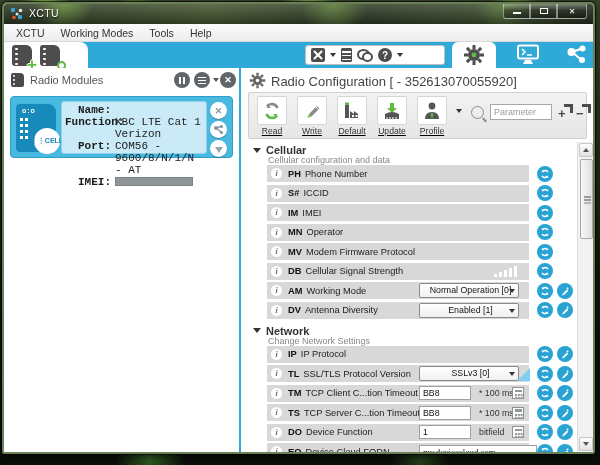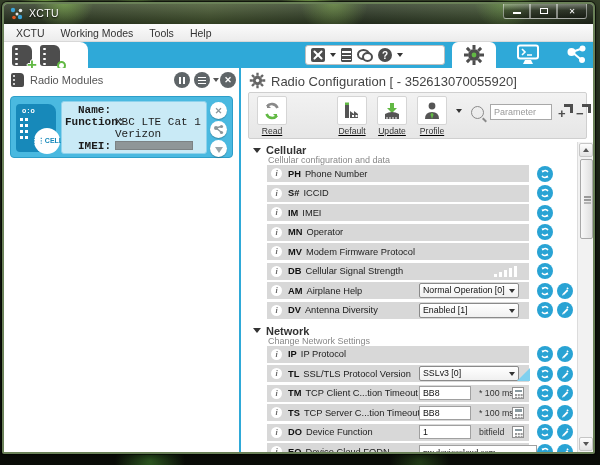--- a/index.html
+++ b/index.html
@@ -153,21 +153,21 @@
   .sec-title { position:absolute; left:12px; display:flex; align-items:center; gap:5px; font-size:11px; font-weight:bold; color:#333; }
   .sec-arrow { width:0; height:0; border-left:4px solid transparent; border-right:4px solid transparent; border-top:5px solid #333; }
   .sec-desc { position:absolute; left:27px; font-size:9px; color:#888; }
   .cfgrow { position:absolute; left:26px; width:320px; height:17px; }
   .rowbg { position:absolute; left:0; top:0; width:262px; height:17px; background:#d8d8d8; display:flex; align-items:center; padding-left:4px; }
   .info-ico { width:11px; height:11px; border-radius:50%; background:#fff; color:#666; font:italic bold 8px "Liberation Serif",serif;
     display:flex; align-items:center; justify-content:center; flex:none; }
   .p-code { font-size:9.3px; font-weight:bold; color:#111; margin-left:6px; white-space:nowrap; }
   .p-label { font-size:9.3px; color:#222; margin-left:4px; white-space:nowrap; }
   .fakesel { position:absolute; left:152px; top:1px; width:100px; height:15px; background:linear-gradient(#fff,#f0f0f0);
-    border:1px solid #8a8a8a; border-radius:2px; font-size:8.8px; color:#111; line-height:13px; padding-left:3px; }
+    border:1px solid #8a8a8a; border-radius:2px; font-size:8.8px; color:#111; line-height:13px; padding-left:3px;text-align:center; }
   .fakesel .caret { position:absolute; right:3px; top:5px; }
   .p-input { position:absolute; left:152px; top:1.5px; width:52px; height:14px; border:1px solid #a0a0a0;
     font-size:8.8px; padding:0 3px; font-family:"Liberation Sans",sans-serif; color:#111; }
   .p-input.wide { width:118px;font-family:Liberation Serif, serif; }
   .p-unit { position:absolute; left:212px; top:3.5px; font-size:8.8px; color:#333; }
   .calc-ico { position:absolute; left:245px; top:2.5px; width:12px; height:12px; background:#fff; border:1px solid #909090; }
   .calc-ico::before { content:""; position:absolute; left:1.5px; top:1.5px; width:7px; height:2.5px; background:#8a9aa0; }
   .calc-ico::after { content:""; position:absolute; left:1.5px; top:6px; width:2px; height:2px; background:#999;
     box-shadow:2.8px 0 #999, 5.6px 0 #999, 0 2.8px #999, 2.8px 2.8px #999, 5.6px 2.8px #999; }
   .signal { position:absolute; right:12px; bottom:3px; display:flex; align-items:flex-end; gap:1.5px; }
@@ -294,20 +294,24 @@
           <span class="cellcircle">⋮⋮CELL</span>
         </div>
         <div id="card-info">
           <div class="cf-row">
               <span class="cf-label">Name:</span>
               <span></span>
             </div>
           <div class="cf-row">
               <span class="cf-label">Function:</span>
               <span>XBC LTE Cat 1 Verizon</span>
+            </div>
+          <div class="cf-row">
+              <span class="cf-label">Port:</span>
+              <span>COM56 - 9600/8/N/1/N - AT</span>
             </div>
           <div class="cf-row">
               <span class="cf-label">IMEI:</span>
               <span class="redacted"></span>
             </div>
         </div>
         <span class="card-btn cbtn-x">✕</span>
         <span class="card-btn cbtn-conn">
           <svg width="11" height="11" viewBox="0 0 11 11">
             <line x1="3" y1="4" x2="8" y2="2.5" stroke="#8a9599" stroke-width="1.4"></line>
@@ -347,20 +351,30 @@
           <div class="tb-ico">
               <svg width="22" height="22" viewBox="0 0 22 22">
             <path d="M16.5 8 A6 6 0 0 0 6 6.5" fill="none" stroke="#8a8a8a" stroke-width="2.6"></path>
             <path d="M6 4 v4 h4 z" fill="#8a8a8a"></path>
             <path d="M5.5 14 A6 6 0 0 0 16 15.5" fill="none" stroke="#62b944" stroke-width="2.6"></path>
             <path d="M16 18 v-4 h-4 z" fill="#62b944"></path>
           </svg>
             </div>
           <div class="tb-label">Read</div>
         </div>
+        <div class="tb-btn" style="left:44px">
+          <div class="tb-ico">
+              <svg width="22" height="22" viewBox="0 0 22 22">
+            <path d="M8 14 L16 6 L18.5 8.5 L10.5 16.5 z" fill="#8a8a8a"></path>
+            <path d="M8 14 L10.5 16.5 L6.5 18 z" fill="#62b944"></path>
+            <line x1="15" y1="7" x2="17.5" y2="9.5" stroke="#fff" stroke-width="1"></line>
+          </svg>
+            </div>
+          <div class="tb-label">Write</div>
+        </div>
         <div class="tb-btn" style="left:84px">
           <div class="tb-ico">
               <svg width="22" height="22" viewBox="0 0 22 22">
             <rect x="4" y="4" width="4" height="14" fill="#555"></rect>
                 <rect x="4" y="2.5" width="4" height="2.5" fill="#62b944"></rect>
             <path d="M9 18 v-7 l4 3 v-3 l4 3 v4 z" fill="#555"></path>
             <rect x="11" y="15" width="2" height="2" fill="#fff"></rect>
                 <rect x="14.5" y="15" width="2" height="2" fill="#fff"></rect>
           </svg>
             </div>
@@ -505,21 +519,21 @@
                 <path d="M3.6 2.6 l0.6 3.4 3.2-1.4 z" fill="#fff"></path>
                 <path d="M4 10.5a4.3 4.3 0 0 0 7.2 0.5" fill="none" stroke="#fff" stroke-width="1.8"></path>
                 <path d="M12.4 13.4 l-0.6-3.4 -3.2 1.4 z" fill="#fff"></path>
               </svg>
             </span>
           </div>
           <div class="cfgrow" style="top: 140px;">
             <div class="rowbg">
               <span class="info-ico">i</span>
               <span class="p-code">AM</span>
-              <span class="p-label">Airplane Help</span>
+              <span class="p-label">Working Mode</span>
               <div class="fakesel"><span>Normal Operation [0]</span><span class="caret"></span></div>
             </div>
             <span class="act refresh">
               <svg viewBox="0 0 16 16">
                 <path d="M12 5.5A4.3 4.3 0 0 0 4.8 5" fill="none" stroke="#fff" stroke-width="1.8"></path>
                 <path d="M3.6 2.6 l0.6 3.4 3.2-1.4 z" fill="#fff"></path>
                 <path d="M4 10.5a4.3 4.3 0 0 0 7.2 0.5" fill="none" stroke="#fff" stroke-width="1.8"></path>
                 <path d="M12.4 13.4 l-0.6-3.4 -3.2 1.4 z" fill="#fff"></path>
               </svg>
             </span>

